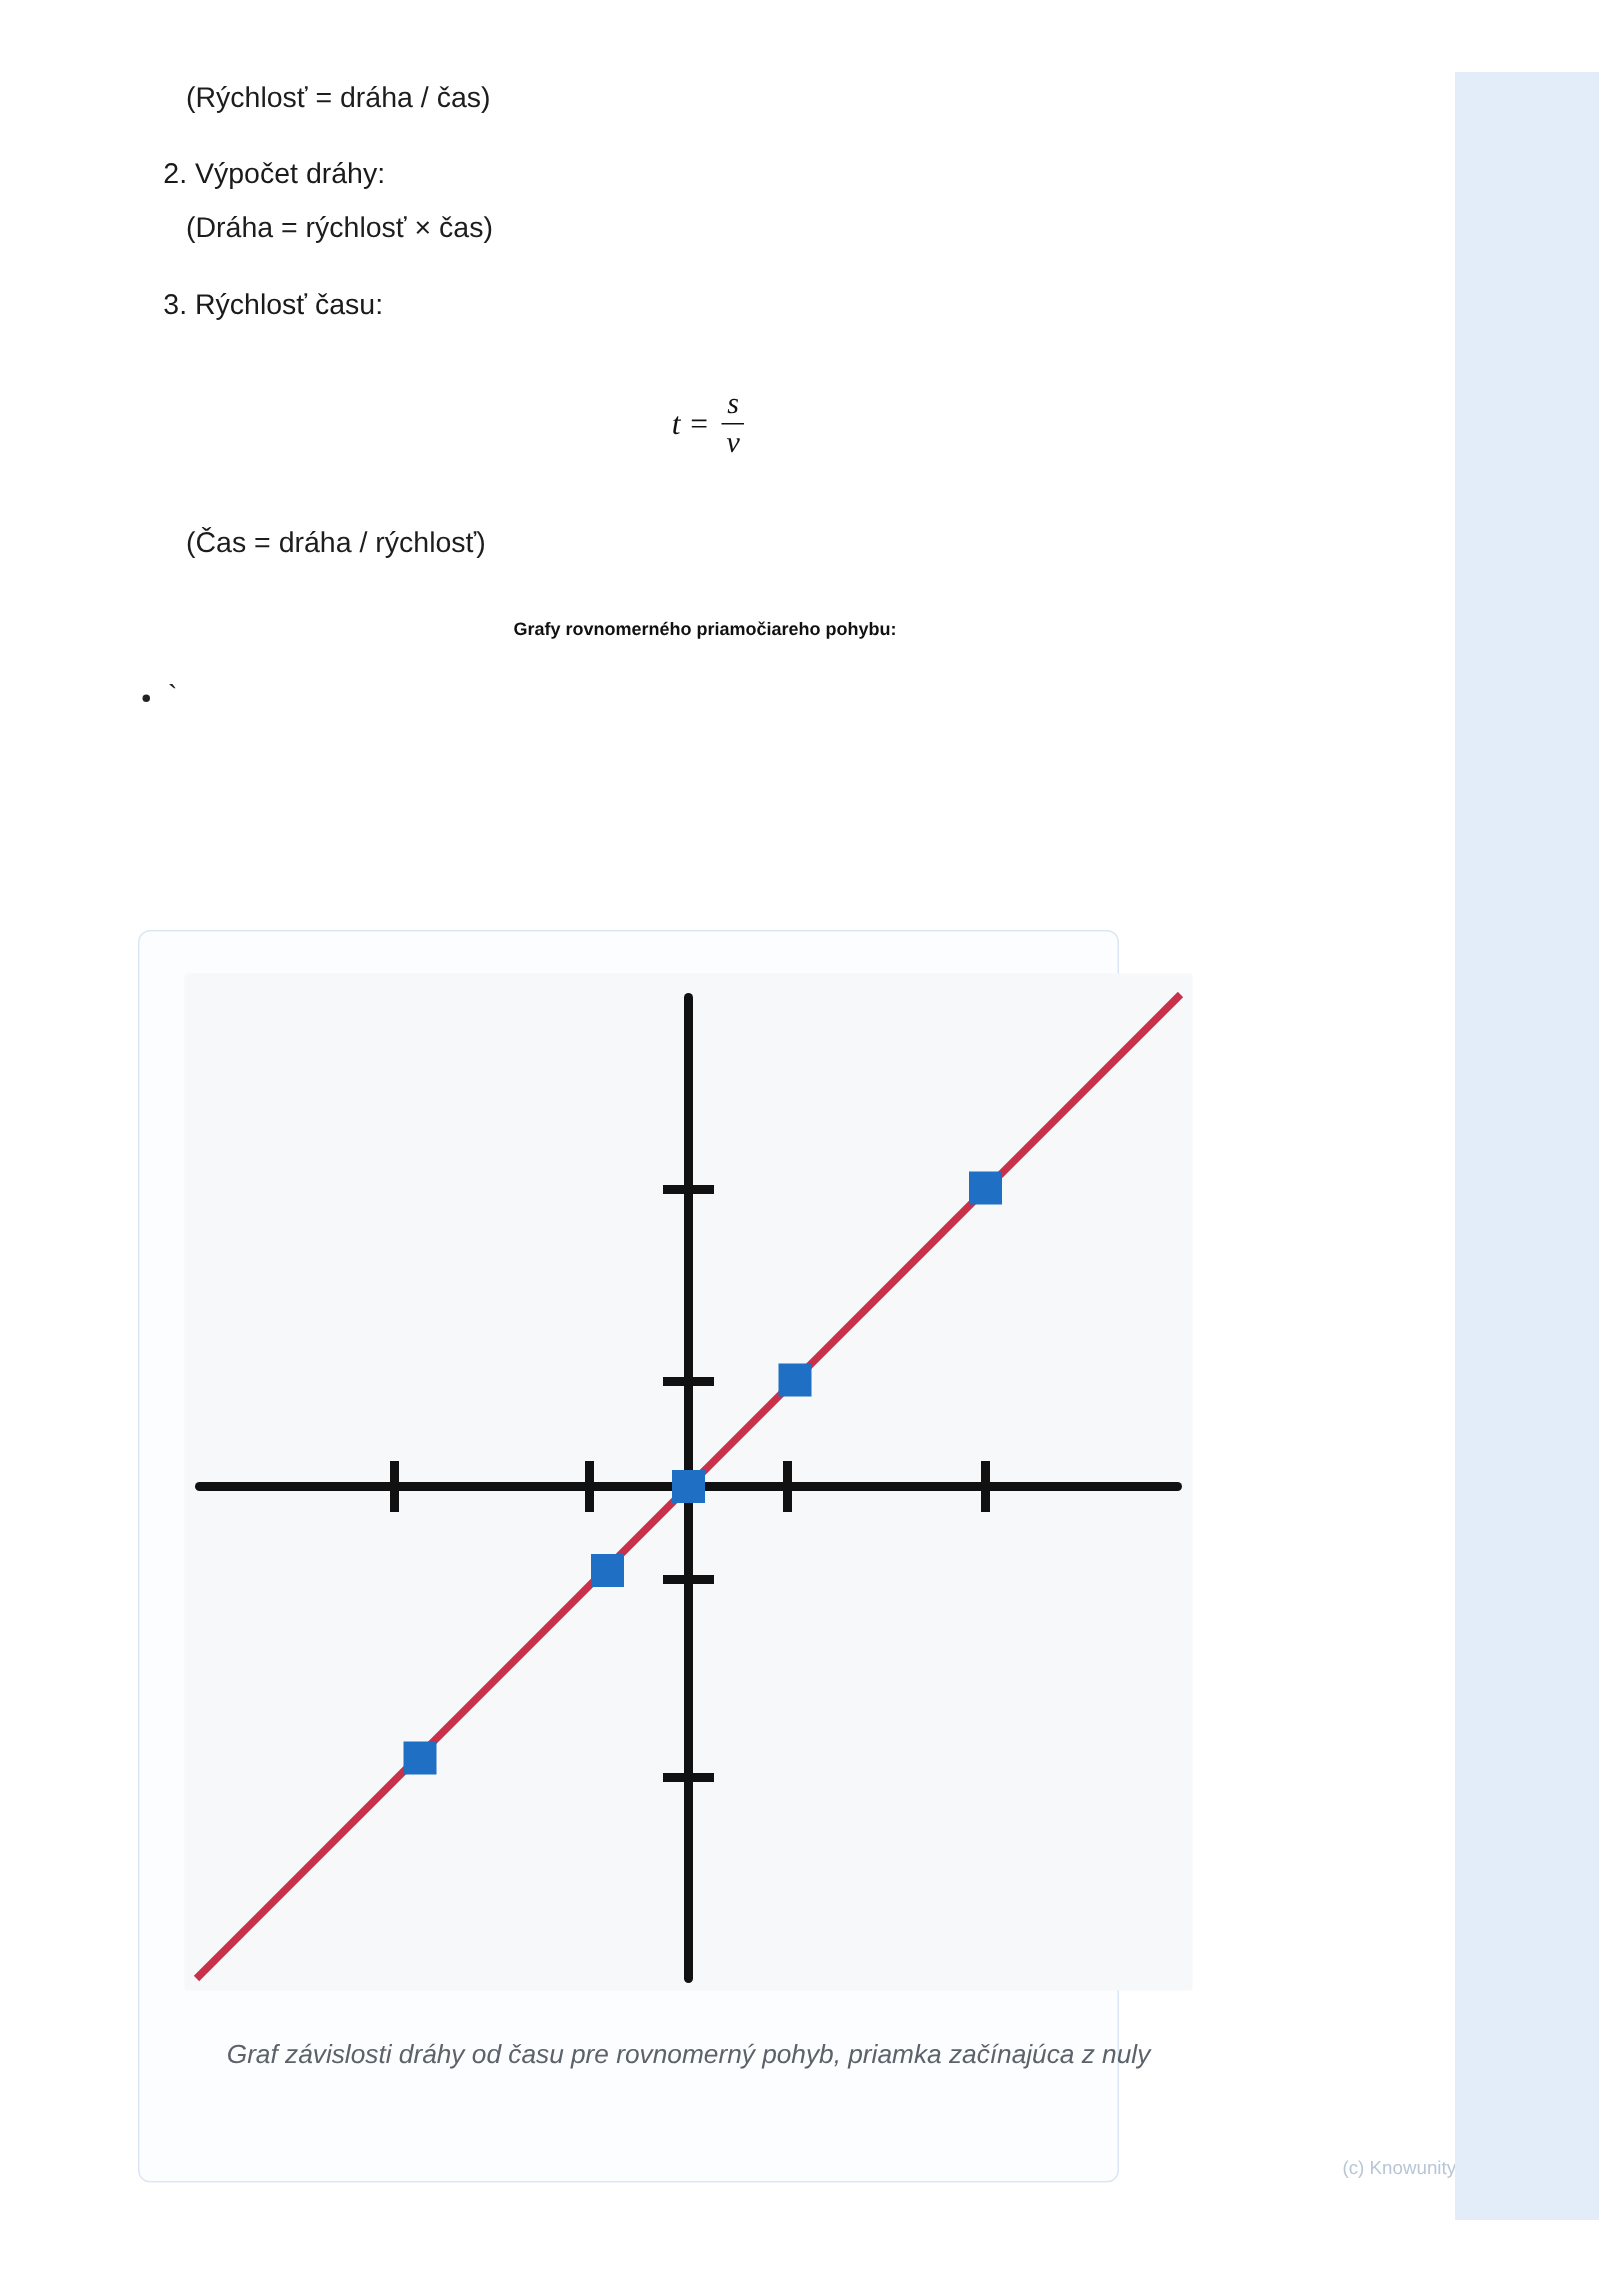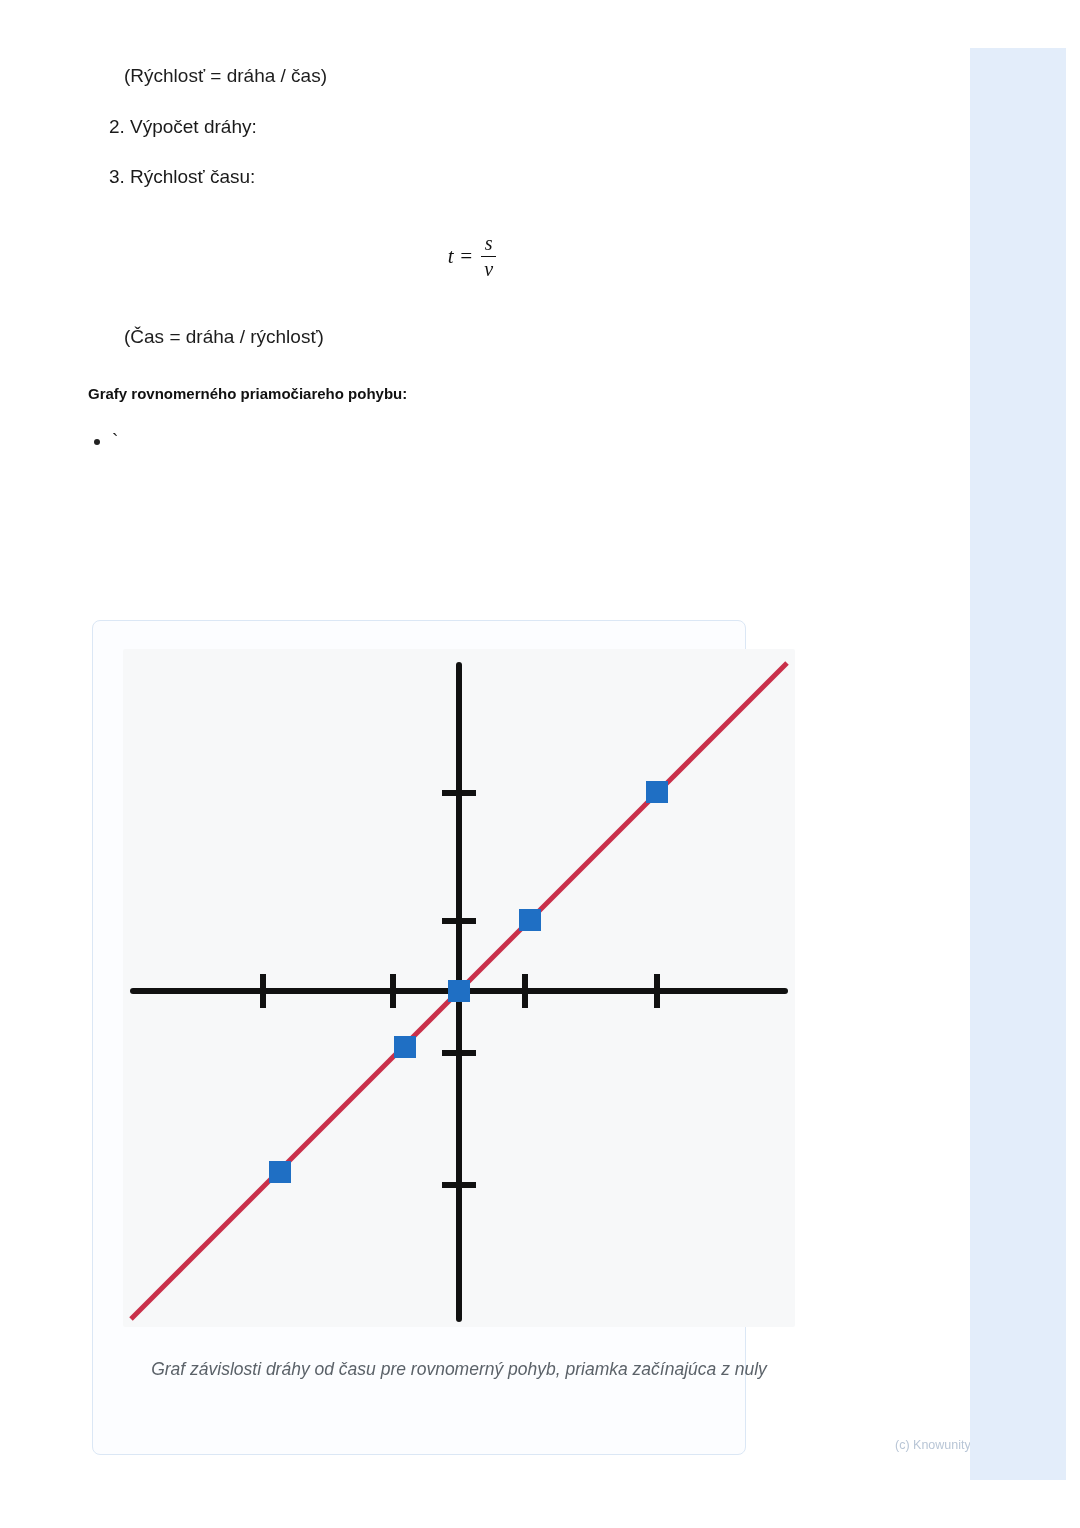--- a/index.html
+++ b/index.html
@@ -53,21 +53,21 @@
   .content {
     position: absolute;
     left: 92px;
     top: 44px;
     width: 760px;
   }
 
   .line-paren {
     font-size: 19px;
     color: #1d1d1d;
-    margin: 18px 0 0 32px;
+    margin: 8px 0 0 32px;
     line-height: 1.5;
   }
 
   ol.steps {
     list-style: decimal;
     margin: 22px 0 0 0;
     padding-left: 38px;
   }
   ol.steps > li {
     font-size: 19px;
@@ -103,24 +103,25 @@
     padding: 0 3px 1px 3px;
     border-bottom: 1px solid #111;
   }
   .frac .den {
     display: block;
     font-size: 20px;
     padding: 1px 3px 0 3px;
   }
 
   .section-title {
-    font-size: 15px;
+    font-size: 12px;
     font-weight: 700;
     margin: 34px 0 0 -4px;
     color: #111;
+    text-align: center;
   }
 
   ul.bullets {
     margin: 26px 0 0 0;
     padding-left: 20px;
     list-style: disc;
   }
   ul.bullets li {
     font-size: 19px;
     line-height: 1.4;
@@ -179,20 +180,21 @@
 
     <p class="line-paren">(Rýchlosť = dráha / čas)</p>
 
     <ol class="steps" start="2">
       <li>
         <b>Výpočet dráhy:</b>
       </li>
     </ol>
 
 
+    <p class="line-paren">(Dráha = rýchlosť × čas)</p>
 
     <ol class="steps" start="3">
       <li>
         <b>Rýchlosť času:</b>
       </li>
     </ol>
 
     <div class="formula">
       <span>t =</span>
       <span class="frac">

